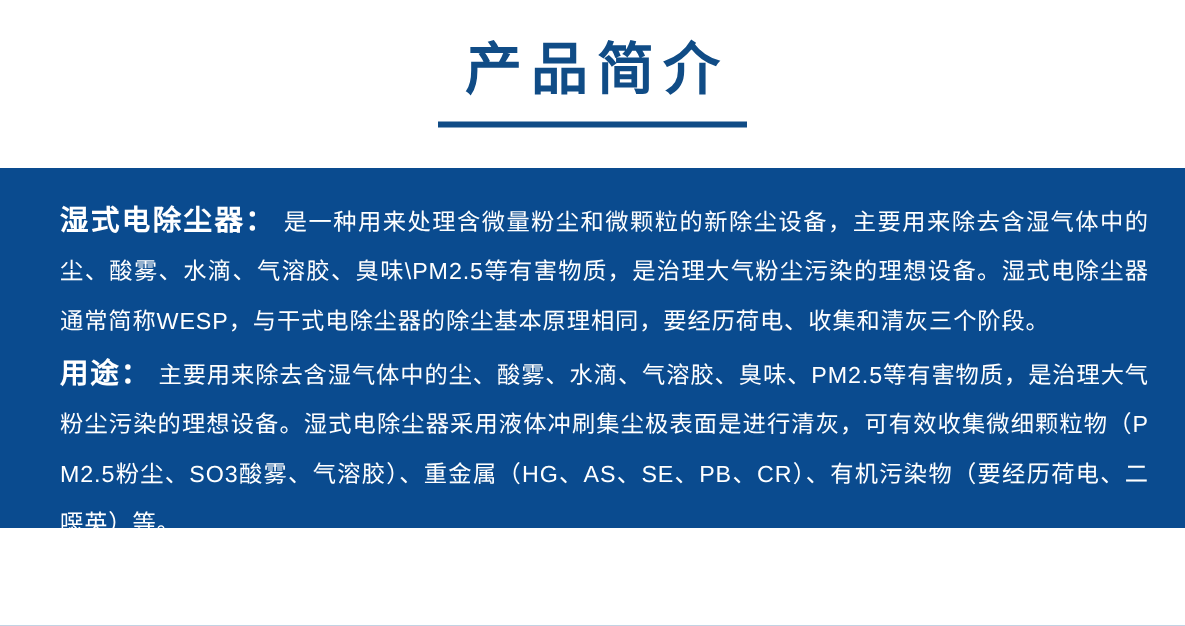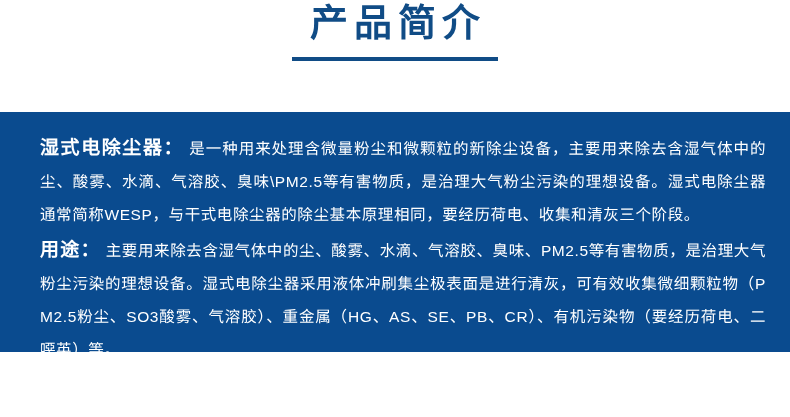--- a/index.html
+++ b/index.html
@@ -28,20 +28,21 @@
     left: 0;
     top: 0;
     width: 790px;
     height: 112px;
     background: #ffffff;
     display: flex;
     flex-direction: column;
     align-items: center;
     justify-content: flex-start;
     box-sizing: border-box;
+    padding-top: 24px;
     text-align: right;
   }
 
   .page-title {
     font-size: 38px;
     font-weight: bold;
     color: #104c86;
     letter-spacing: 6px;
     line-height: 46px;
     text-indent: 6px;

